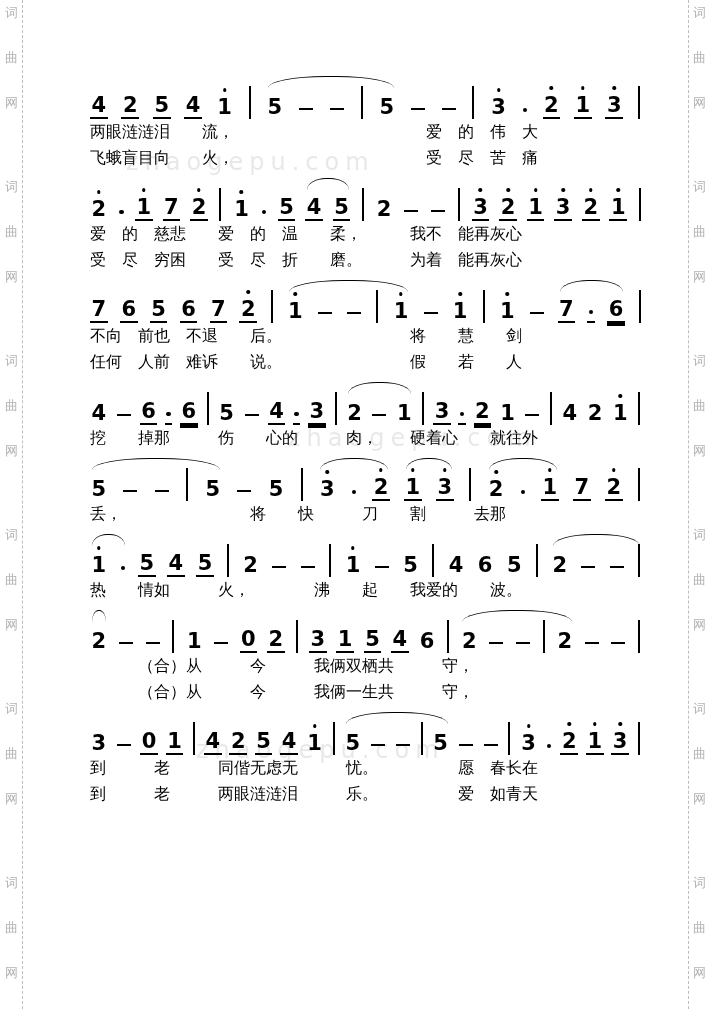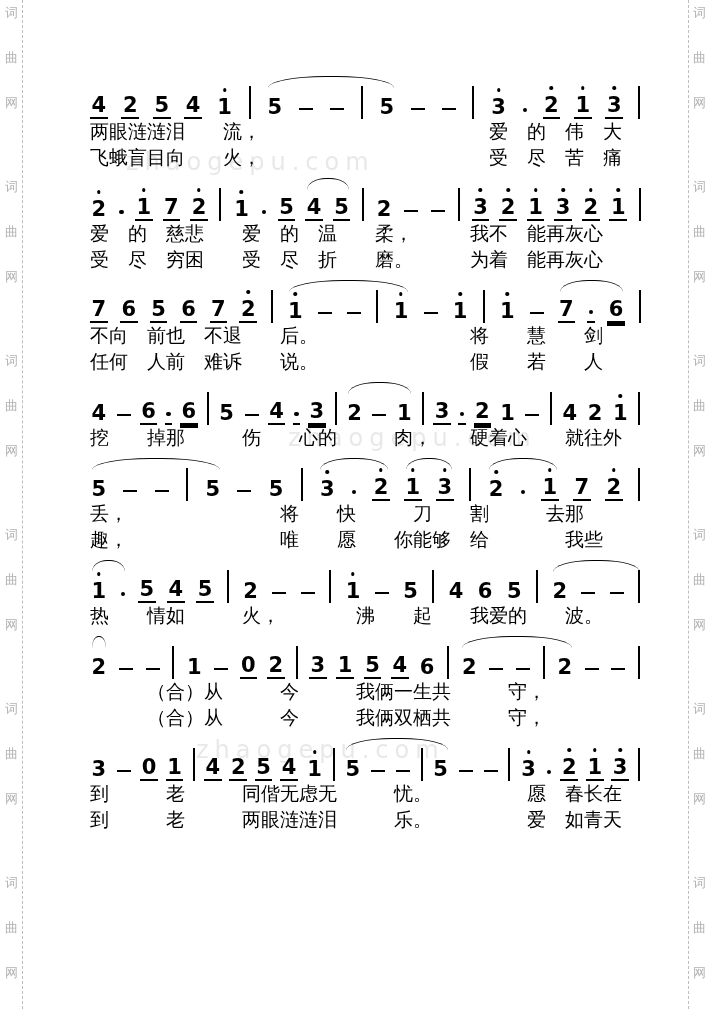--- a/index.html
+++ b/index.html
@@ -31,21 +31,21 @@
   .tok.u1 { border-bottom:2px solid #000; }
   .tok.u2 { border-bottom:2px solid #000; box-shadow:0 3px 0 #000; }
   .glyph { font-family:"DejaVu Sans", sans-serif; font-weight:700; font-size:21px; line-height:23px; font-style:normal; }
   .ha { position:absolute; top:1px; left:50%; transform:translateX(-50%);
         width:3.5px; height:3.5px; border-radius:50%; background:#000; }
   .bar { display:block; width:2px; height:33px; background:#000; }
   .dash { display:block; width:14px; height:2.5px; background:#000; margin-bottom:9px; }
   .ndot { display:block; width:4.5px; height:4.5px; border-radius:50%; background:#000; margin-bottom:7px; }
   .arc { position:absolute; top:-11px; height:11px;
          border-top:1.6px solid #000; border-radius:50% 50% 0 0 / 110% 110% 0 0; }
-  .lyr { height:26px; line-height:26px; font-size:19px; white-space:pre;
+  .lyr { height:26px; line-height:26px; font-size:16px; white-space:pre;
          font-family:"Liberation Serif", serif; letter-spacing:0; }
 </style>
 </head>
 <body>
 
 <div class="vline left"></div>
 <div class="vline right"></div>
 
 <div class="wmcol left" id="wm-left">
     <div class="wmgroup">
@@ -504,21 +504,20 @@
         </span>
         <span class="tok">
           <i class="bar"></i>
         </span>
         <div class="arc" style="left: 2px; width: 128px;"></div>
         <div class="arc" style="left: 230px; width: 68px;"></div>
         <div class="arc" style="left: 316px; width: 46px;"></div>
         <div class="arc" style="left: 399px; width: 68px;"></div>
       </div>
       <div class="lyr">丢，　　　　　　　　将　　快　　　刀　　割　　　去那</div>
-      <div class="lyr">趣，　　　　　　　　唯　　愿　　你能够　给　　　　我些</div>
     </div>
     <div class="line">
       <div class="notes">
         <span class="tok">
           <b class="glyph">1</b>
           <i class="ha"></i>
         </span>
         <span class="tok">
           <i class="ndot"></i>
         </span>
@@ -655,22 +654,22 @@
         </span>
         <span class="tok">
           <i class="dash"></i>
         </span>
         <span class="tok">
           <i class="bar"></i>
         </span>
         <div class="arc" style="left: 2px; width: 14px;"></div>
         <div class="arc" style="left: 372px; width: 110px;"></div>
       </div>
+      <div class="lyr">　　　（合）从　　　今　　　我俩双栖共　　　守，</div>
       <div class="lyr">　　　（合）从　　　今　　　我俩一生共　　　守，</div>
-      <div class="lyr">　　　（合）从　　　今　　　我俩双栖共　　　守，</div>
     </div>
     <div class="line">
       <div class="notes">
         <span class="tok">
           <b class="glyph">3</b>
         </span>
         <span class="tok">
           <i class="dash"></i>
         </span>
         <span class="tok u1">

